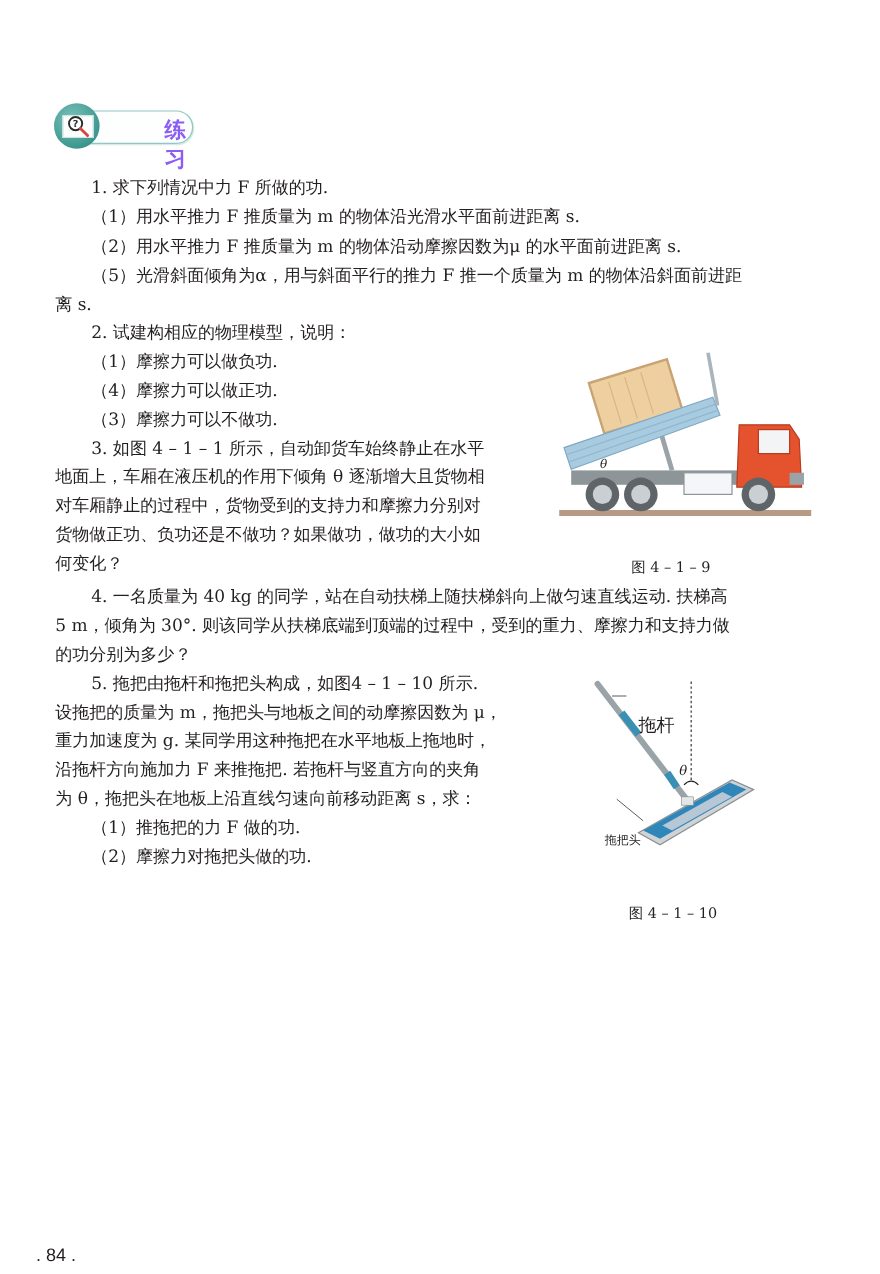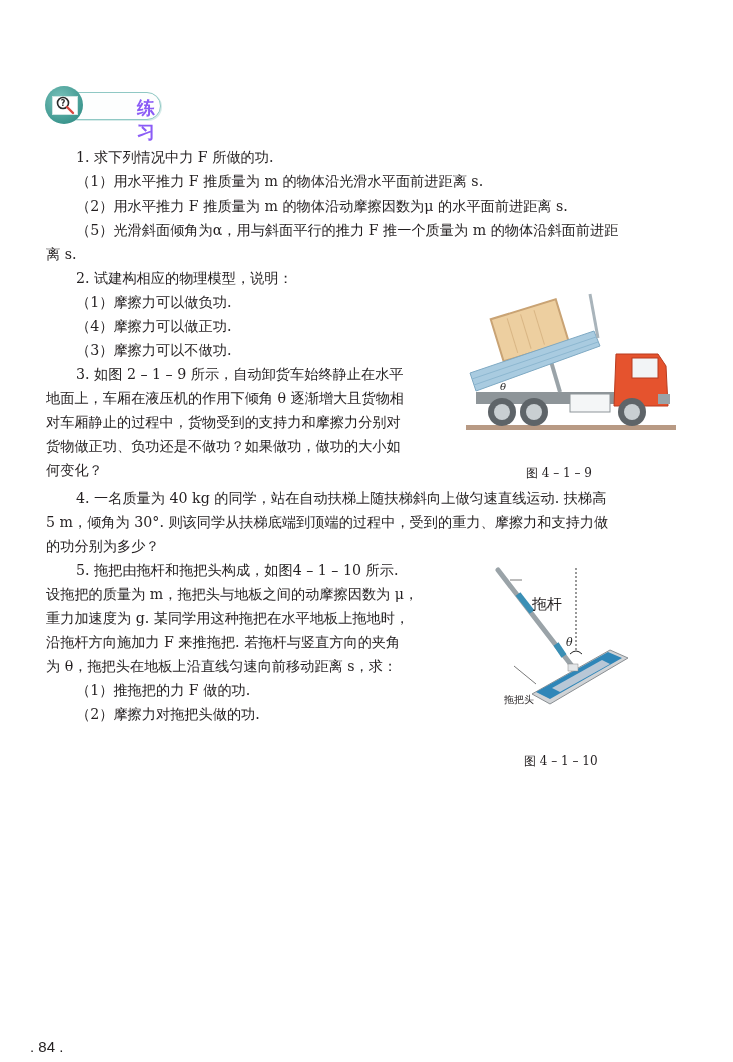--- a/index.html
+++ b/index.html
@@ -46,21 +46,21 @@
   <div class="line ind2" style="top:169px">（1）用水平推力 F 推质量为 m 的物体沿光滑水平面前进距离 s.</div>
   <div class="line ind2" style="top:194px">（2）用水平推力 F 推质量为 m 的物体沿动摩擦因数为μ 的水平面前进距离 s.</div>
   <div class="line ind2" style="top:218px">（5）光滑斜面倾角为α，用与斜面平行的推力 F 推一个质量为 m 的物体沿斜面前进距</div>
   <div class="line" style="top:242px">离 s.</div>
 
   <div class="line ind1" style="top:266px">2. 试建构相应的物理模型，说明：</div>
   <div class="line ind2" style="top:290px">（1）摩擦力可以做负功.</div>
   <div class="line ind2" style="top:314px">（4）摩擦力可以做正功.</div>
   <div class="line ind2" style="top:338px">（3）摩擦力可以不做功.</div>
 
-  <div class="line ind1" style="top:362px">3. 如图 2 – 1 – 9 所示，自动卸货车始终静止在水平</div>
+  <div class="line ind1" style="top:362px">3. 如图 4 – 1 – 1 所示，自动卸货车始终静止在水平</div>
   <div class="line" style="top:386px">地面上，车厢在液压机的作用下倾角 θ 逐渐增大且货物相</div>
   <div class="line" style="top:410px">对车厢静止的过程中，货物受到的支持力和摩擦力分别对</div>
   <div class="line" style="top:434px">货物做正功、负功还是不做功？如果做功，做功的大小如</div>
   <div class="line" style="top:458px">何变化？</div>
 
   <div class="line ind1" style="top:486px">4. 一名质量为 40 kg 的同学，站在自动扶梯上随扶梯斜向上做匀速直线运动. 扶梯高</div>
   <div class="line" style="top:510px">5 m，倾角为 30°. 则该同学从扶梯底端到顶端的过程中，受到的重力、摩擦力和支持力做</div>
   <div class="line" style="top:534px">的功分别为多少？</div>
 
   <div class="line ind1" style="top:558px">5. 拖把由拖杆和拖把头构成，如图4 – 1 – 10 所示.</div>

